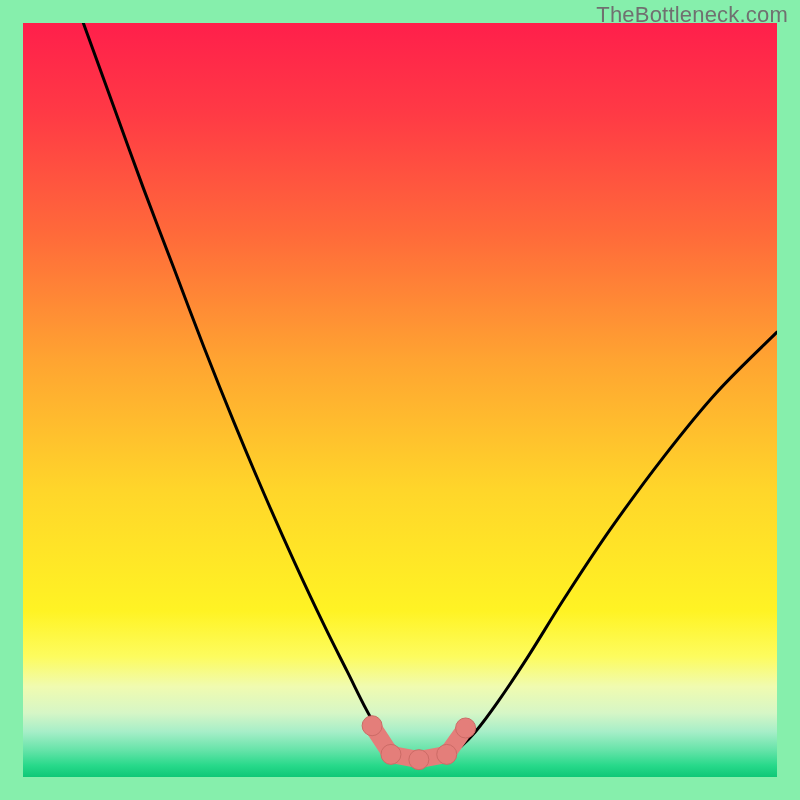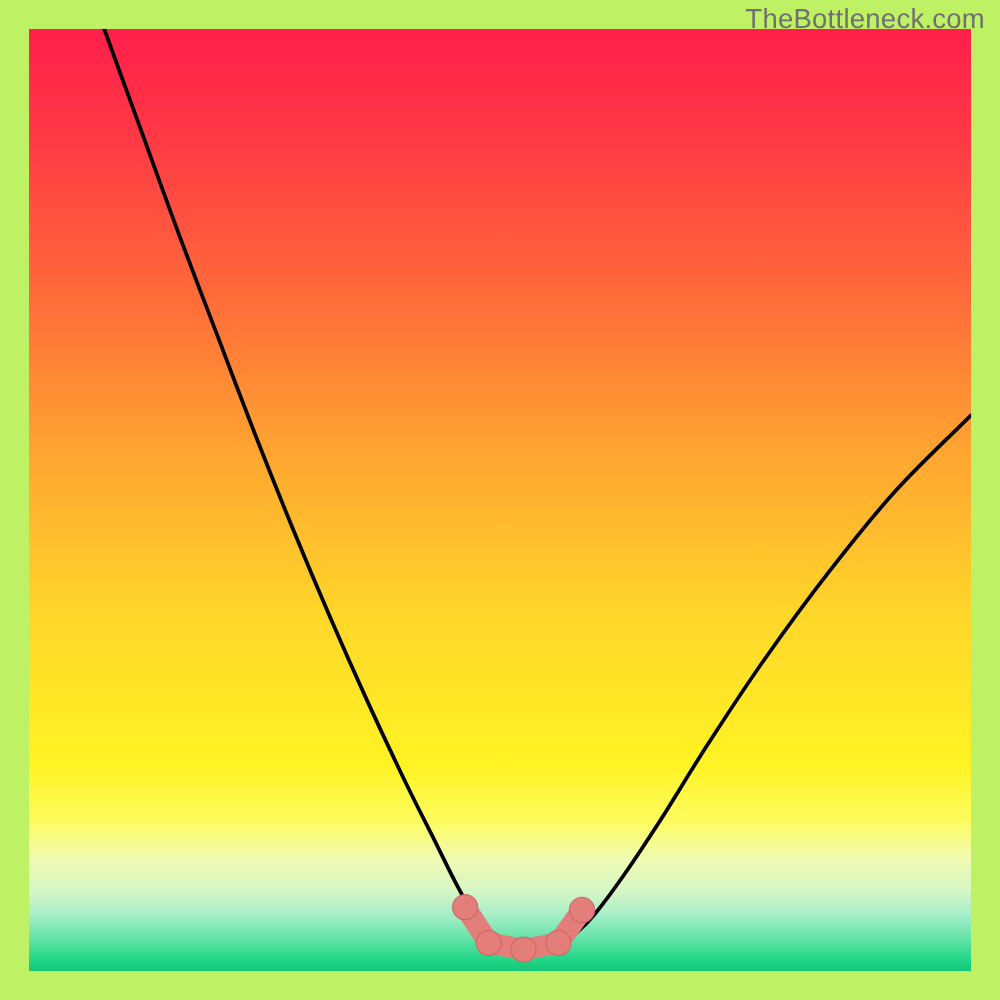--- a/index.html
+++ b/index.html
@@ -10,21 +10,21 @@
     background: #000;
     overflow: hidden;
     font-family: Arial, Helvetica, sans-serif;
   }
   .frame {
     position: absolute;
     left: 0;
     top: 0;
     width: 800px;
     height: 800px;
-    background: #bef264;
+    background: #86efac;
   }
   .plot-area {
     position: absolute;
     left: 23px;
     top: 23px;
     width: 754px;
     height: 754px;
     overflow: hidden;
   }
   .gradient {

